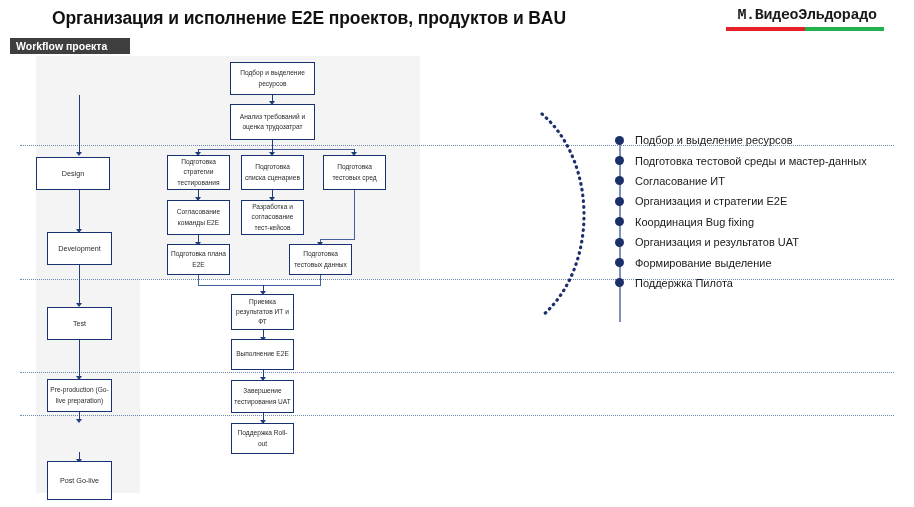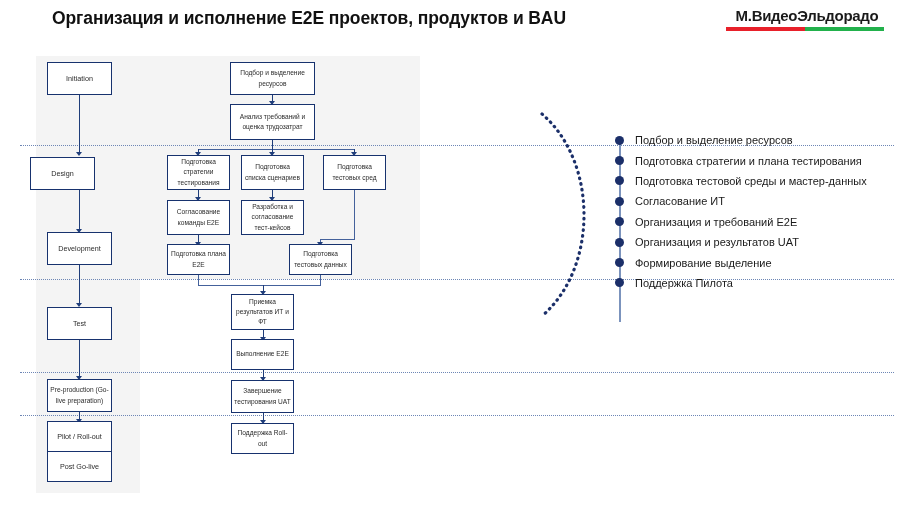--- a/index.html
+++ b/index.html
@@ -9,21 +9,21 @@
     overflow:hidden;position:relative;
   }
   #slide{position:absolute;left:0;top:0;width:914px;height:507px;}
 
   
   .title{
     position:absolute;left:52px;top:8px;
     font-size:17.5px;font-weight:bold;color:#111111;
     letter-spacing:-0.1px;white-space:nowrap;
   }
-  .logo{position:absolute;left:726px;top:7px;width:162px;}
+  .logo{position:absolute;left:726px;top:7px;width:162px;font-family:Liberation Mono, monospace;}
   .logo-text{
     font-size:15px;font-weight:bold;color:#1a1a1a;
     letter-spacing:-0.3px;white-space:nowrap;text-align:center;
   }
   .logo-bar{margin-top:3px;height:4px;width:158px;display:flex;}
   .logo-bar i{display:block;height:100%;flex:1;}
 
   
   .band{
     position:absolute;height:16px;line-height:16px;
@@ -100,20 +100,21 @@
     <div class="logo-text">М.ВидеоЭльдорадо</div>
     <div class="logo-bar">
       <i style="background:#e8202a"></i>
       <i style="background:#22b14c"></i>
     </div>
   </div>
 
   <div class="panel panel-left"></div>
   <div class="panel panel-mid"></div>
 
+  <div class="band band-left">Workflow проекта</div>
 
   <div class="divider" style="top:145px"></div>
   <div class="divider" style="top:279px"></div>
   <div class="divider" style="top:372px"></div>
   <div class="divider" style="top:415px"></div>
 
   <div class="conn v" style="left:79px;top:95px;height:59px"></div>
   <div class="arrow" style="left:76px;top:152px"></div>
 
   <div class="conn v" style="left:79px;top:190px;height:41px"></div>
@@ -124,27 +125,25 @@
 
   <div class="conn v" style="left:79px;top:340px;height:38px"></div>
   <div class="arrow" style="left:76px;top:376px"></div>
 
   <div class="conn v" style="left:79px;top:412px;height:9px"></div>
   <div class="arrow" style="left:76px;top:419px"></div>
 
   <div class="conn v" style="left:79px;top:452px;height:9px"></div>
   <div class="arrow" style="left:76px;top:459px"></div>
 
-  <div class="box lg" style="left:47px;top:62px;width:65px;height:33px">Initiation</div>
-  <div class="box lg" style="left:30px;top:157px;width:65px;height:33px">Design</div>
+  <div class="box lg" style="left:36px;top:157px;width:74px;height:33px">Design</div>
   <div class="box lg" style="left:47px;top:307px;width:65px;height:33px">Test</div>
   <div class="box lg" style="left:47px;top:232px;width:65px;height:33px">Development</div>
   <div class="box" style="left:47px;top:379px;width:65px;height:33px">Pre-production (Go-live preparation)</div>
-  <div class="box lg" style="left:47px;top:421px;width:65px;height:31px">Pilot / Roll-out</div>
-  <div class="box lg" style="left:47px;top:451px;width:65px;height:31px">Post Go-live</div>
+  <div class="box lg" style="left:47px;top:461px;width:65px;height:39px">Post Go-live</div>
 
   <div class="conn v" style="left:272px;top:95px;height:8px"></div>
   <div class="arrow" style="left:269px;top:101px"></div>
 
   <div class="conn v" style="left:272px;top:140px;height:9px"></div>
   <div class="conn h thick" style="left:198px;top:149px;width:156px"></div>
   <div class="conn v" style="left:198px;top:149px;height:5px"></div>
   <div class="conn v" style="left:272px;top:149px;height:5px"></div>
   <div class="conn v" style="left:354px;top:149px;height:5px"></div>
   <div class="arrow" style="left:195px;top:152px"></div>
@@ -206,33 +205,33 @@
 
   <div class="bullets">
     <div class="bullet-spine"></div>
 
     <div class="bullet-row">
       <span class="bullet-dot"></span>
       <span class="bullet-text">Подбор и выделение ресурсов</span>
     </div>
     <div class="bullet-row">
       <span class="bullet-dot"></span>
-      <span class="bullet-text">Подготовка стратегии и плана тестирования</span>
-    </div>
-    <div class="bullet-row">
-      <span class="bullet-dot"></span>
       <span class="bullet-text">Подготовка тестовой среды и мастер-данных</span>
     </div>
     <div class="bullet-row">
       <span class="bullet-dot"></span>
       <span class="bullet-text">Согласование ИТ</span>
     </div>
     <div class="bullet-row">
       <span class="bullet-dot"></span>
-      <span class="bullet-text">Организация и требований E2E</span>
+      <span class="bullet-text">Организация и стратегии E2E</span>
+    </div>
+    <div class="bullet-row">
+      <span class="bullet-dot"></span>
+      <span class="bullet-text">Координация Bug fixing</span>
     </div>
     <div class="bullet-row">
       <span class="bullet-dot"></span>
       <span class="bullet-text">Организация и результатов UAT</span>
     </div>
     <div class="bullet-row">
       <span class="bullet-dot"></span>
       <span class="bullet-text">Формирование выделение</span>
     </div>
     <div class="bullet-row">

